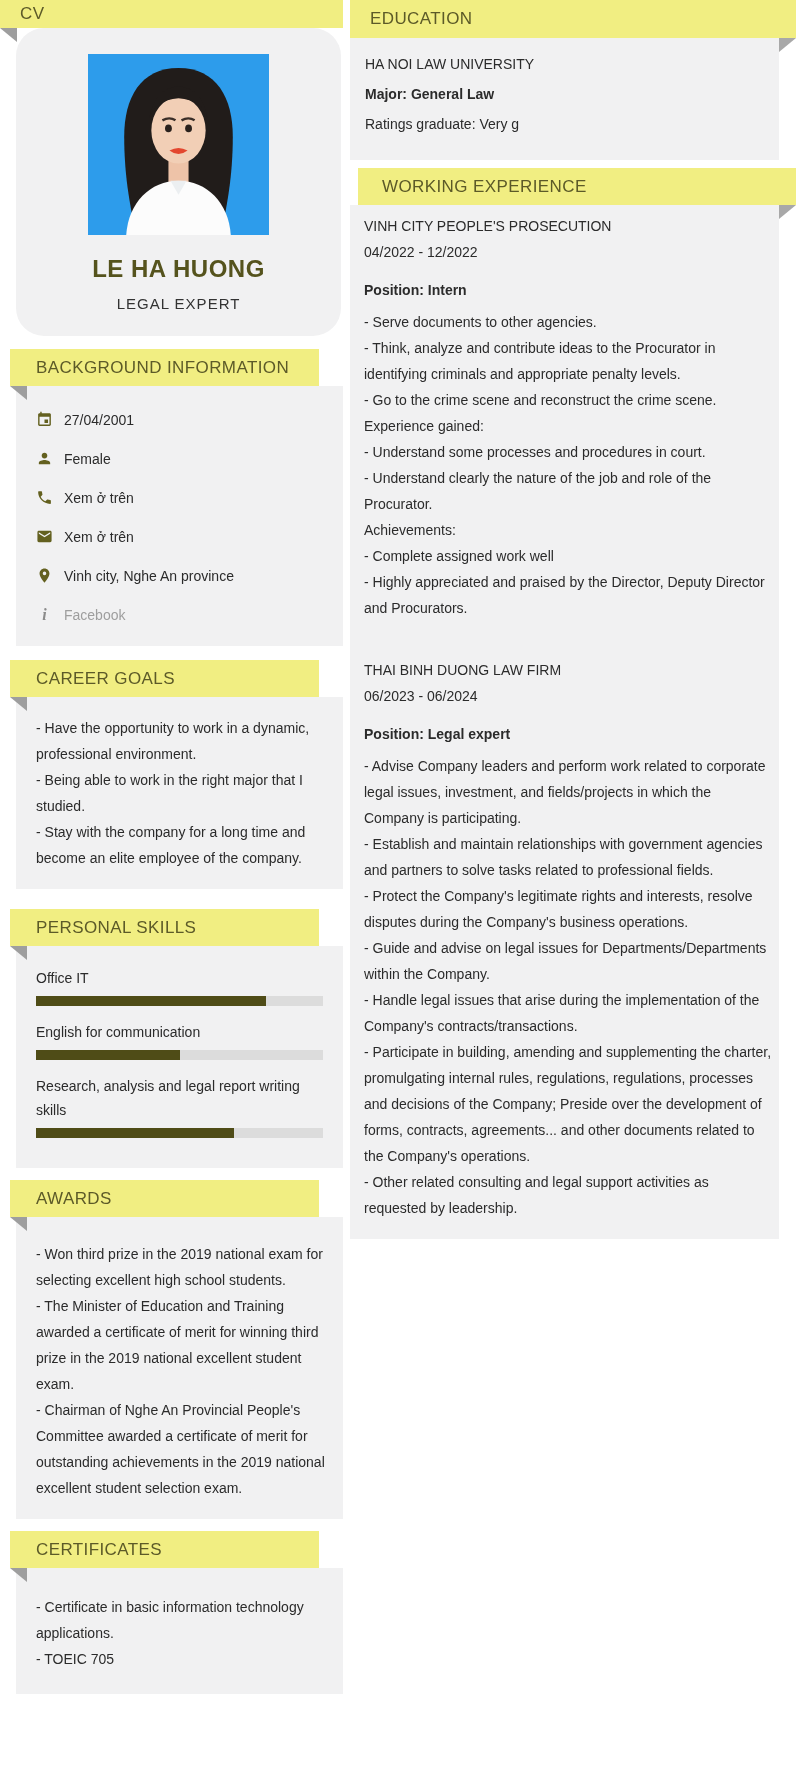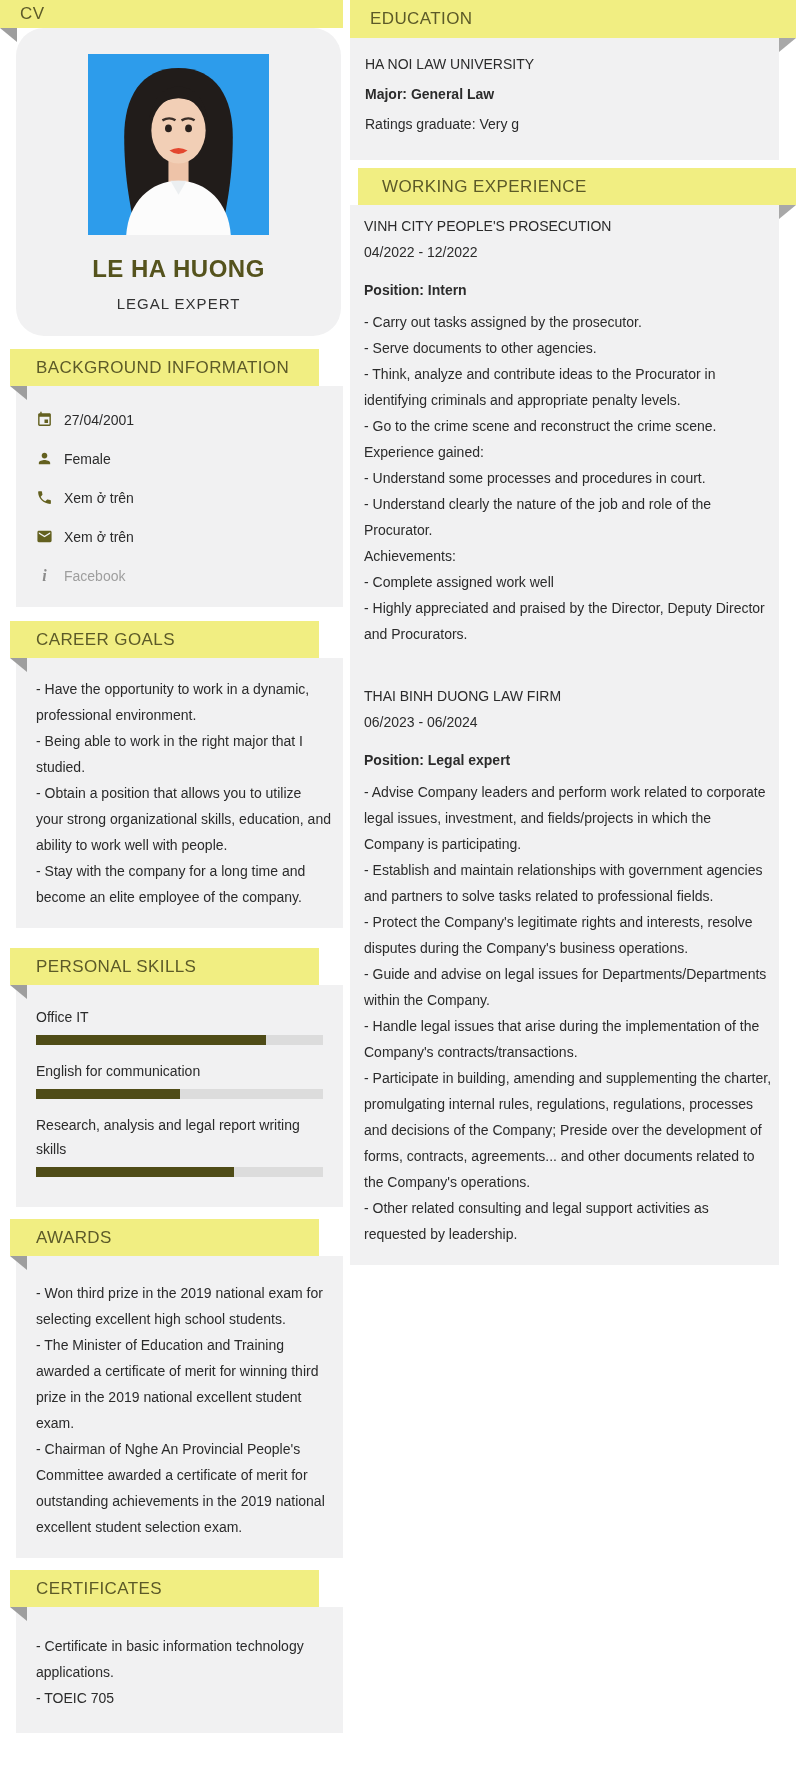--- a/index.html
+++ b/index.html
@@ -138,38 +138,45 @@
         <span>Xem ở trên</span>
       </div>
       <div class="info-row">
         <span class="info-icon">
           <svg viewBox="0 0 24 24">
               <path d="M20 4H4c-1.1 0-1.99.9-1.99 2L2 18c0 1.1.9 2 2 2h16c1.1 0 2-.9 2-2V6c0-1.1-.9-2-2-2zm0 4l-8 5-8-5V6l8 5 8-5v2z"></path>
             </svg>
         </span>
         <span>Xem ở trên</span>
       </div>
+      <div class="info-row">
+        <span class="info-icon">
+          <svg viewBox="0 0 24 24">
+              <path d="M12 2C8.13 2 5 5.13 5 9c0 5.25 7 13 7 13s7-7.75 7-13c0-3.87-3.13-7-7-7zm0 9.5a2.5 2.5 0 1 1 0-5 2.5 2.5 0 0 1 0 5z"></path>
+            </svg>
+        </span>
+        <span>Vinh city, Nghe An province</span>
+      </div>
       <div class="info-row row-muted">
         <span class="info-icon">
             <span class="i-glyph">i</span>
           </span>
         <span>Facebook</span>
       </div>
     </div>
 
     <div class="gap-m"></div>
 
     <div class="band band-left">
       <span>CAREER GOALS</span>
     </div>
     <div class="panel-left panel-text panel-career">
       <div class="fold fold-left"></div>
       <div>- Have the opportunity to work in a dynamic, professional environment.</div>
       <div>- Being able to work in the right major that I studied.</div>
-      <div>- Obtain a position that allows you to utilize your strong organizational skills, education, and ability to work well with people.</div>
       <div>- Stay with the company for a long time and become an elite employee of the company.</div>
     </div>
 
     <div class="gap-l"></div>
 
     <div class="band band-left">
       <span>PERSONAL SKILLS</span>
     </div>
     <div class="panel-left panel-skills">
       <div class="fold fold-left"></div>
@@ -234,21 +241,20 @@
     <div class="band band-we">
       <span>WORKING EXPERIENCE</span>
     </div>
     <div class="panel-right panel-work">
       <div class="fold fold-right"></div>
 
       <div class="job">
         <div>VINH CITY PEOPLE'S PROSECUTION</div>
         <div>04/2022 - 12/2022</div>
         <div class="job-position">Position: Intern</div>
-        <div>- Carry out tasks assigned by the prosecutor.</div>
         <div>- Serve documents to other agencies.</div>
         <div>- Think, analyze and contribute ideas to the Procurator in identifying criminals and appropriate penalty levels.</div>
         <div>- Go to the crime scene and reconstruct the crime scene.</div>
         <div>Experience gained:</div>
         <div>- Understand some processes and procedures in court.</div>
         <div>- Understand clearly the nature of the job and role of the Procurator.</div>
         <div>Achievements:</div>
         <div>- Complete assigned work well</div>
         <div>- Highly appreciated and praised by the Director, Deputy Director and Procurators.</div>
       </div>

